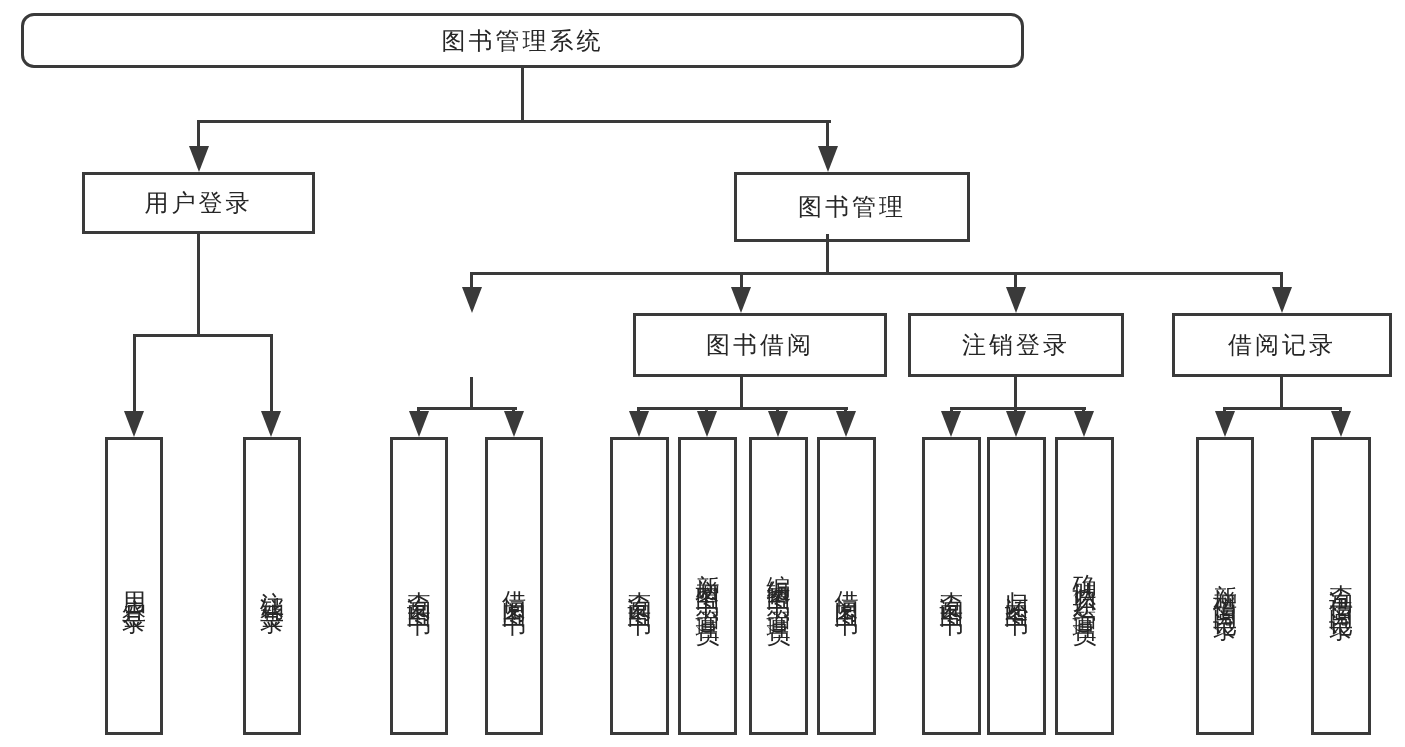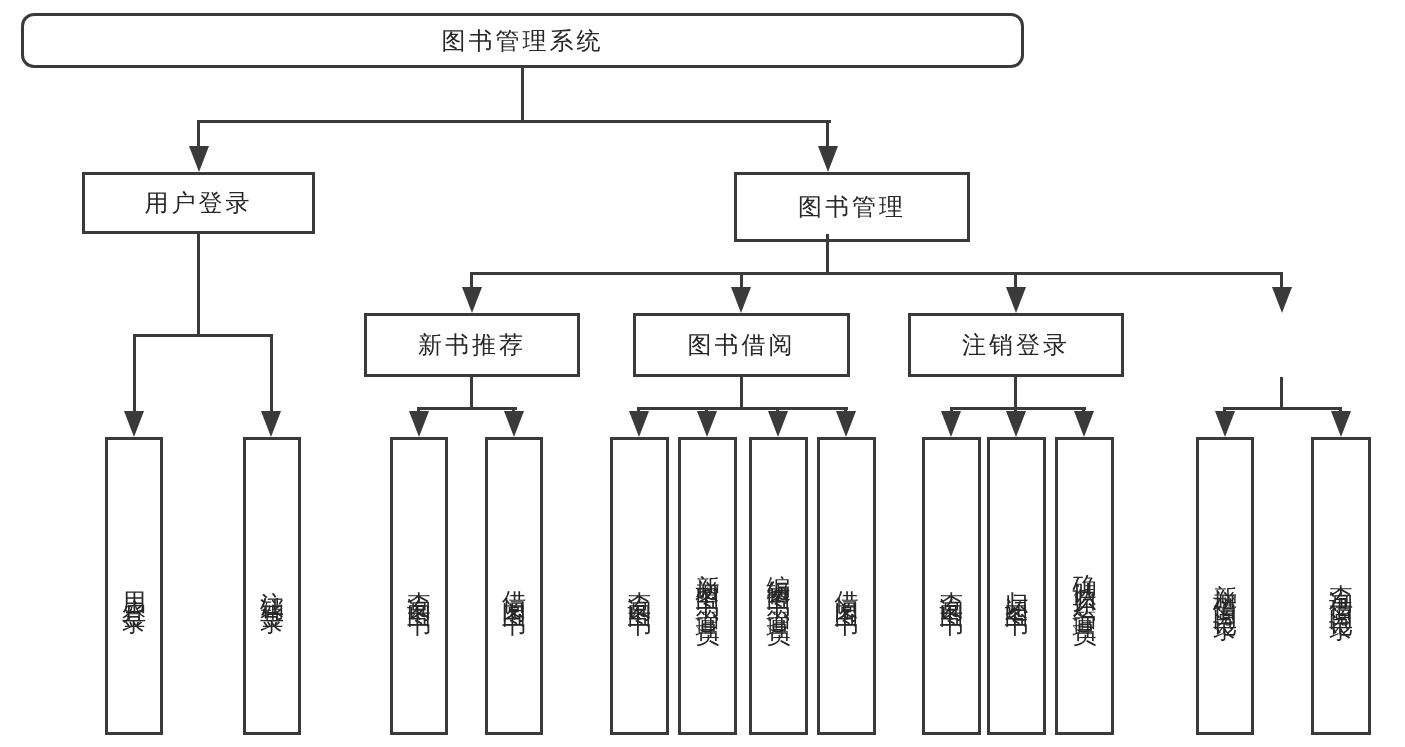--- a/index.html
+++ b/index.html
@@ -95,28 +95,28 @@
   <div class="line" style="left:471px; top:272px; width:812px; height:3px;"></div>
   <div class="line" style="left:470px; top:272px; width:3px; height:16px;"></div>
   <div class="tri" style="left:462px; top:287px;"></div>
   <div class="line" style="left:740px; top:272px; width:3px; height:16px;"></div>
   <div class="tri" style="left:731px; top:287px;"></div>
   <div class="line" style="left:1014px; top:272px; width:3px; height:16px;"></div>
   <div class="tri" style="left:1006px; top:287px;"></div>
   <div class="line" style="left:1280px; top:272px; width:3px; height:16px;"></div>
   <div class="tri" style="left:1272px; top:287px;"></div>
 
-  <div class="box" style="left:364px; top:313px; width:216px; height:64px;">
-    <span>新书推荐</span>
-  </div>
-  <div class="box" style="left:633px; top:313px; width:217px; height:64px;">
+  <div class="box" style="left:633px; top:313px; width:254px; height:64px;">
     <span>图书借阅</span>
   </div>
   <div class="box" style="left:908px; top:313px; width:216px; height:64px;">
     <span>注销登录</span>
+  </div>
+  <div class="box" style="left:1172px; top:313px; width:220px; height:64px;">
+    <span>借阅记录</span>
   </div>
 
   <div class="line" style="left:470px; top:377px; width:3px; height:32px;"></div>
   <div class="line" style="left:417px; top:407px; width:100px; height:3px;"></div>
   <div class="line" style="left:417px; top:407px; width:3px; height:8px;"></div>
   <div class="tri" style="left:409px; top:411px;"></div>
   <div class="line" style="left:512px; top:407px; width:3px; height:8px;"></div>
   <div class="tri" style="left:504px; top:411px;"></div>
 
   <div class="line" style="left:740px; top:377px; width:3px; height:32px;"></div>

